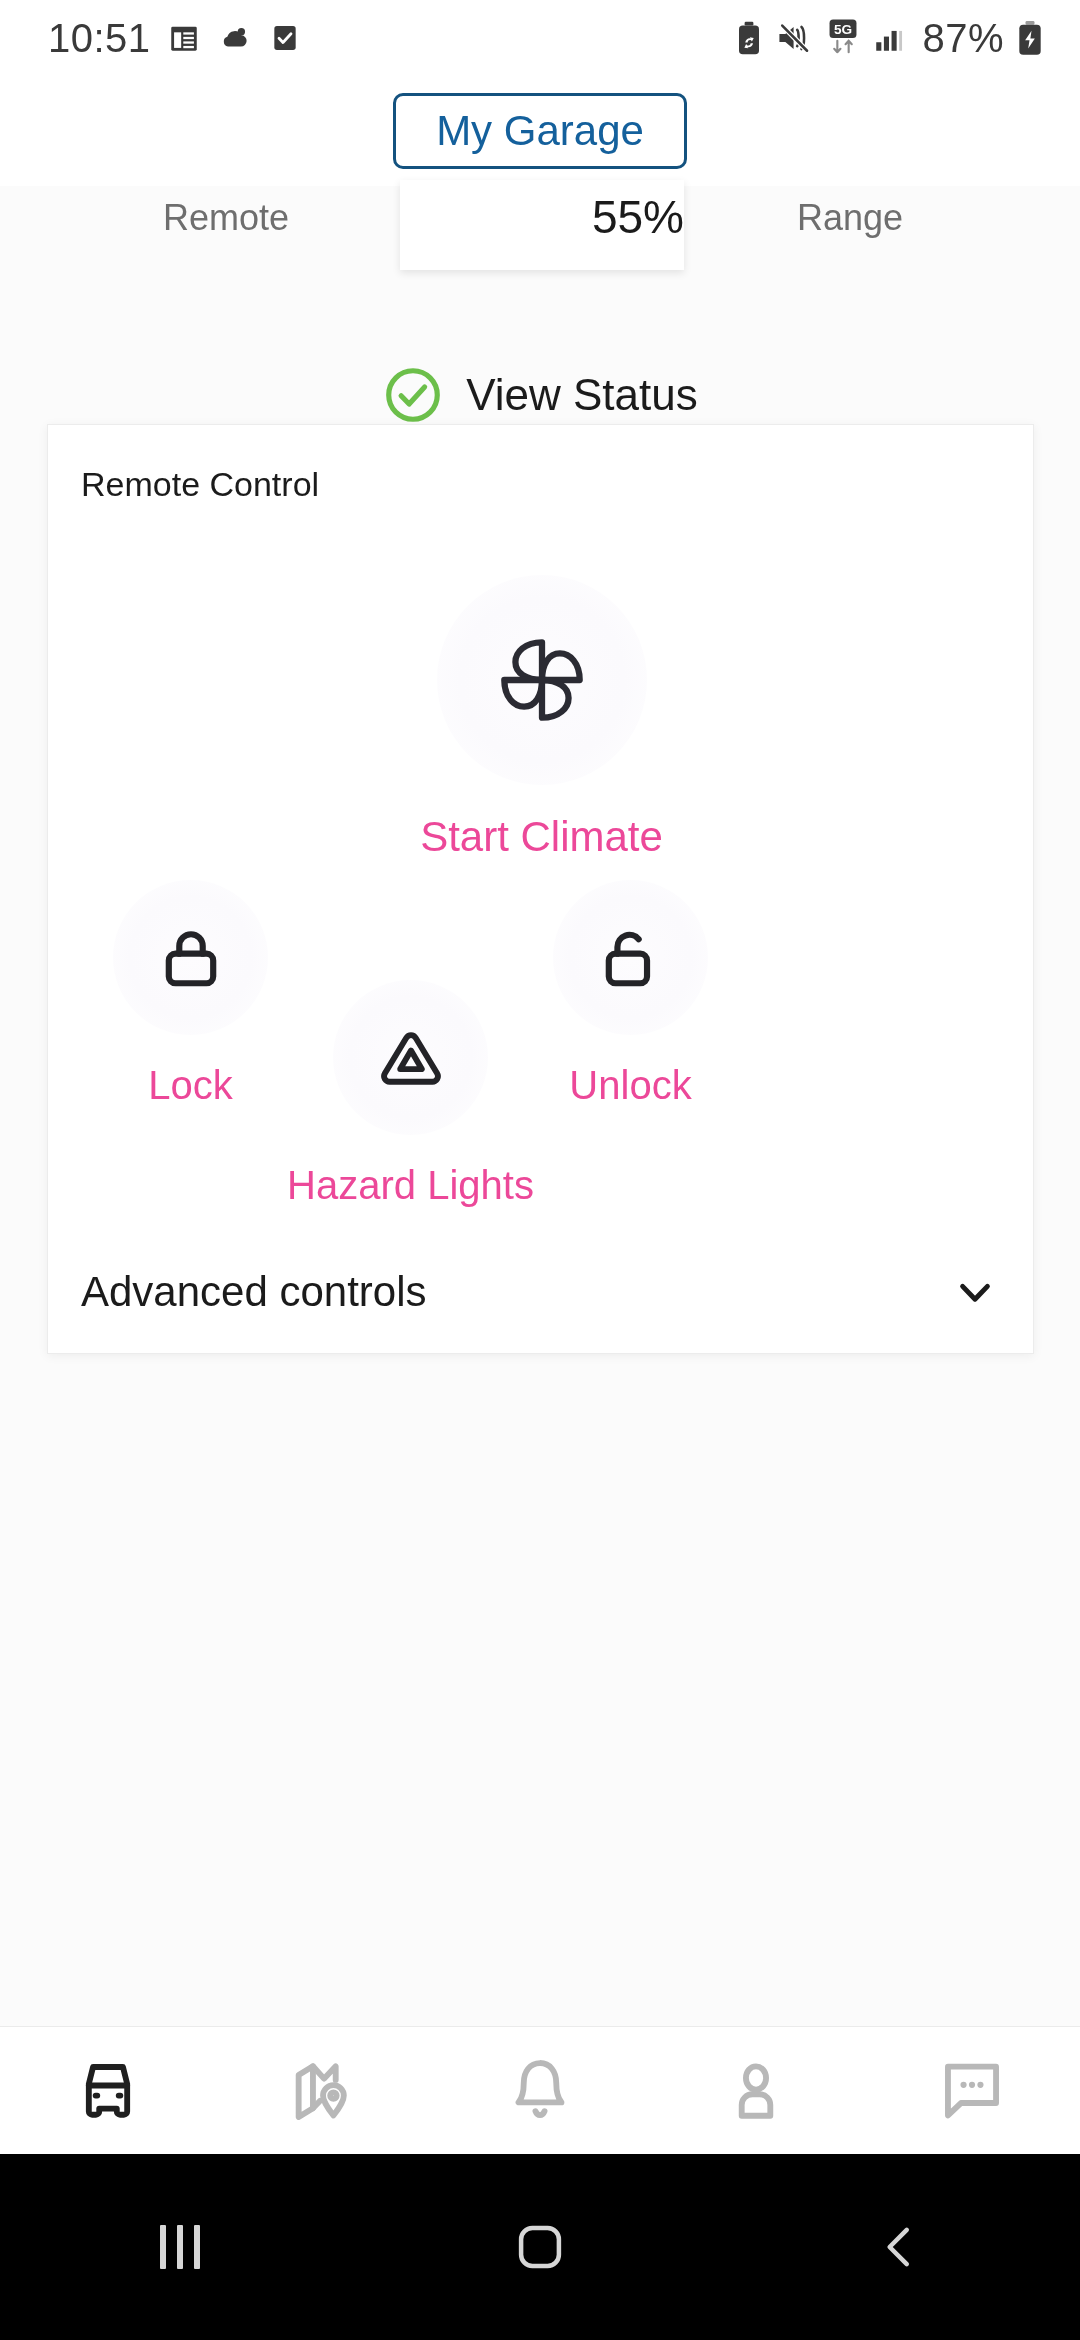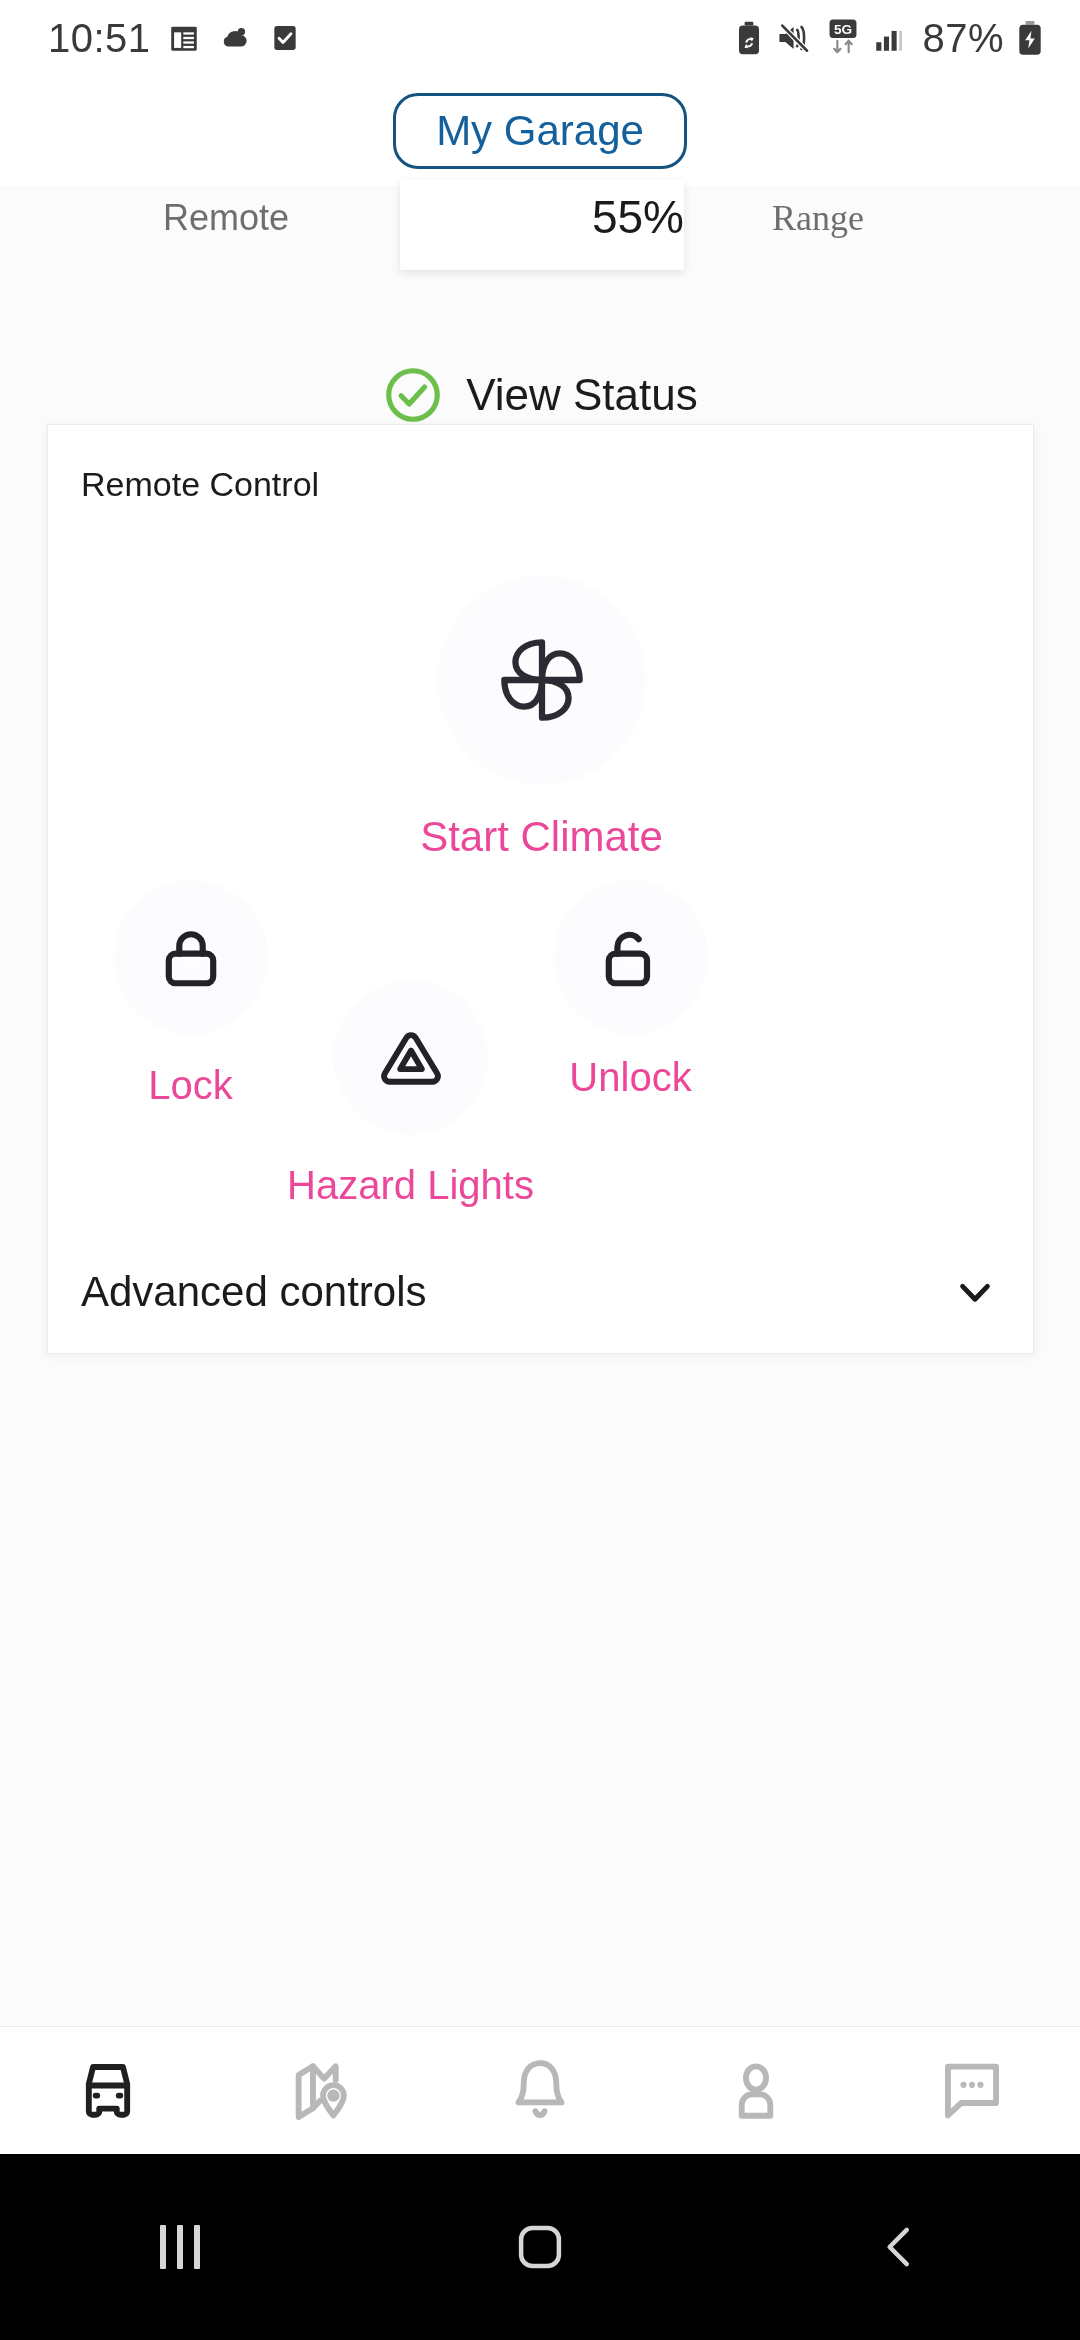--- a/index.html
+++ b/index.html
@@ -23,21 +23,21 @@
   .sb-right { display:flex; align-items:center; gap:12px; }
   .sb-pct { font-size:40px; color:#3a3a3a; margin-left:4px; letter-spacing:0.5px;}
   .sb-ico { display:block; }
 
   
   .header {
     position:absolute; top:76px; left:0; width:1080px; height:110px;
     background:#ffffff; display:flex; align-items:center; justify-content:center;
   }
   .garage-btn {
-    border:3px solid #14527f; border-radius:25px;
+    border:3px solid #14527f; border-radius:10px;
     padding:14px 40px; background:#ffffff;
     color:#14609c; font-size:42px; line-height:1;
   }
   .header-shadow {
     position:absolute; top:186px; left:0; width:1080px; height:10px;
     background:linear-gradient(to bottom, rgba(0,0,0,0.13), rgba(0,0,0,0));
   }
 
   
   .content {
@@ -46,21 +46,21 @@
   }
 
   
   .stat-strip {
     position:absolute; top:0; left:0; width:1080px; height:185px;
   }
   .stat-label {
     position:absolute; top:11px; font-size:36px; color:#6e6e6e;
   }
   .stat-mileage { left:163px; }
-  .stat-range { left:772px;font-family:Liberation Serif, serif; }
+  .stat-range { left:797px; }
   .stat-card {
     position:absolute; left:400px; top:-6px; width:284px; height:90px;
     background:#ffffff; box-shadow:0 3px 8px rgba(0,0,0,0.10);
     display:flex; align-items:flex-start; justify-content:flex-end;
   }
   .stat-card-val { font-size:46px; color:#1b1b1b; padding-top:10px; }
 
   .timestamp {
     position:absolute; top:98px; left:0; width:1080px; text-align:center;
     font-size:38px; color:#6e6e6e;
@@ -93,21 +93,21 @@
   .ctrl-climate { left:217px; top:150px; width:553px; }
   .ctrl-climate .ctrl-circle { width:210px; height:210px; }
   .ctrl-climate .ctrl-label { margin-top:28px; font-size:42px; }
 
   .ctrl-lock { left:16px; top:455px; width:253px; }
   .ctrl-lock .ctrl-circle { width:155px; height:155px; }
   .ctrl-lock .ctrl-label { margin-top:28px; }
 
   .ctrl-unlock { left:456px; top:455px; width:253px; }
   .ctrl-unlock .ctrl-circle { width:155px; height:155px; }
-  .ctrl-unlock .ctrl-label { margin-top:20px; }
+  .ctrl-unlock .ctrl-label { margin-top:28px; }
 
   .ctrl-hazard { left:236px; top:555px; width:253px; }
   .ctrl-hazard .ctrl-circle { width:155px; height:155px; }
   .ctrl-hazard .ctrl-label { margin-top:28px; }
 
   .advanced {
     position:absolute; left:33px; bottom:26px; width:921px; height:70px;
     display:flex; align-items:center; justify-content:space-between;
   }
   .advanced-label { font-size:42px; color:#1b1b1b; }

